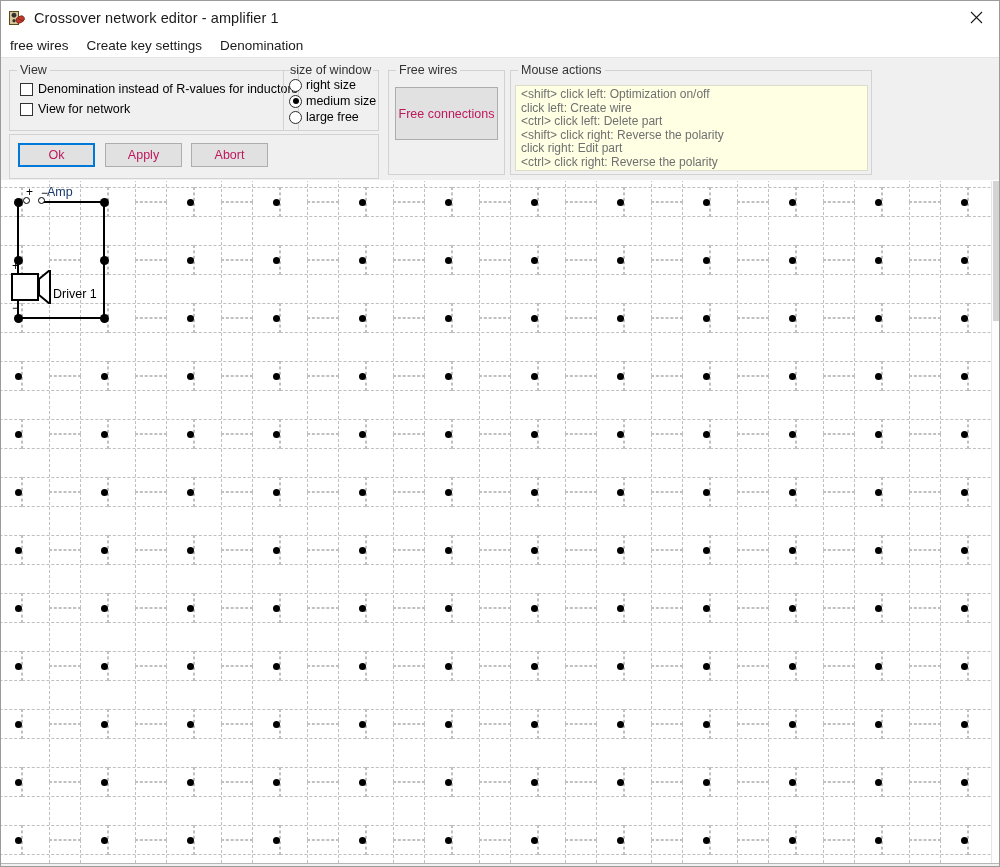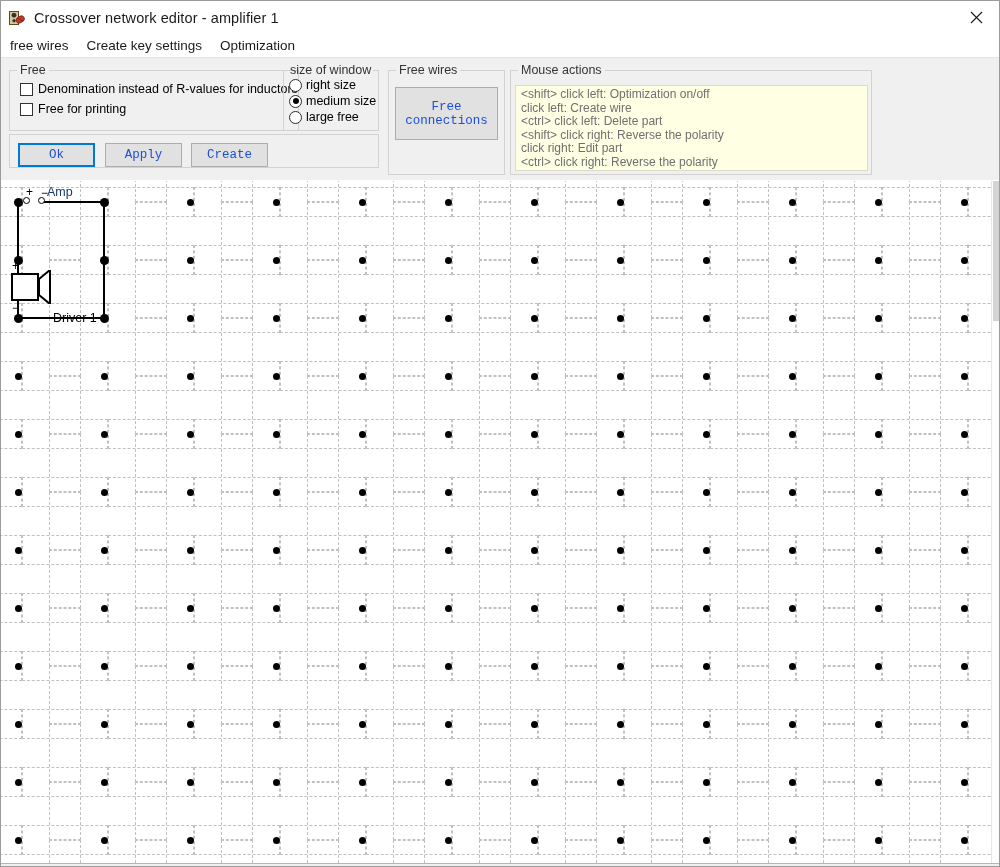--- a/index.html
+++ b/index.html
@@ -125,34 +125,34 @@
     content: "";
     position: absolute; left: 2.5px; top: 2.5px;
     width: 6px; height: 6px; border-radius: 50%;
     background: #000000;
   }
   .radlabel { font-size: 12.5px; color: #000000; white-space: nowrap; }
 
   
   #grp-buttons {
     position: absolute; left: 8px; top: 76px;
-    width: 370px; height: 34px;
+    width: 370px; height: 45px;
     border: 1px solid #d2d2d2;
     background: transparent;
   }
   .btn {
     position: absolute;
     background: #e1e1e1;
     border: 1px solid #adadad;
     font-size: 12.5px;
-    color: #1d4ed8;
+    color: #be185d;
     display: flex; align-items: center; justify-content: center;
     cursor: default;
     padding: 0;
-    font-family: Liberation Mono, monospace;
+    font-family: Liberation Sans, sans-serif;
   }
   #btn-ok { left: 8px; top: 8px; width: 77px; height: 24px; border: 2px solid #0078d7; background: #e1e1e1; }
   #btn-apply { left: 95px; top: 8px; width: 77px; height: 24px; }
   #btn-abort { left: 181px; top: 8px; width: 77px; height: 24px; }
 
   
   #grp-freewires { left: 387px; top: 5px; width: 117px; height: 112px; }
   #btn-freeconn {
     position: absolute; left: 6px; top: 10px;
     width: 103px; height: 53px;
@@ -260,34 +260,34 @@
     <div id="close-button">
       <svg width="13" height="13" viewBox="0 0 13 13">
         <path d="M1 1 L12 12 M12 1 L1 12" stroke="#1a1a1a" stroke-width="1.1" fill="none"></path>
       </svg>
     </div>
   </div>
 
   <div id="menubar">
     <div class="menu-item">free wires</div>
     <div class="menu-item">Create key settings</div>
-    <div class="menu-item">Optimization</div>
+    <div class="menu-item">Denomination</div>
   </div>
 
   <div id="settings">
 
     <fieldset class="grp" id="grp-view">
-      <legend>Free</legend>
+      <legend>View</legend>
       <div class="chkrow" id="chk-denom-row">
         <span class="chkbox"></span>
         <span class="chklabel">Denomination instead of R-values for inductors</span>
       </div>
       <div class="chkrow">
         <span class="chkbox"></span>
-        <span class="chklabel">Free for printing</span>
+        <span class="chklabel">View for network</span>
       </div>
     </fieldset>
 
     <fieldset class="grp" id="grp-size">
       <legend>size of window</legend>
       <div class="radrow" id="rad-small-row">
         <span class="radbox"></span>
         <span class="radlabel">right size</span>
       </div>
       <div class="radrow">
@@ -296,21 +296,21 @@
       </div>
       <div class="radrow">
         <span class="radbox"></span>
         <span class="radlabel">large free</span>
       </div>
     </fieldset>
 
     <div id="grp-buttons">
       <button class="btn" id="btn-ok">Ok</button>
       <button class="btn" id="btn-apply">Apply</button>
-      <button class="btn" id="btn-abort">Create</button>
+      <button class="btn" id="btn-abort">Abort</button>
     </div>
 
     <fieldset class="grp" id="grp-freewires">
       <legend>Free wires</legend>
       <button class="btn" id="btn-freeconn">Free connections</button>
     </fieldset>
 
     <fieldset class="grp" id="grp-mouse">
       <legend>Mouse actions</legend>
       <div id="mouse-box">
@@ -787,21 +787,21 @@
         <div class="term-o" style="left: 37px; top: 16px;"></div>
         <div class="pm" style="left: 25px; top: 5px;">+</div>
         <div class="pm" style="left: 40px; top: 6px;">−</div>
         <div class="sym-label" style="left: 46px; top: 4px; color: rgb(26, 58, 107);">Amp</div>
         <div class="" style="position: absolute; left: 10px; top: 92px; width: 28px; height: 28px; border: 2px solid rgb(0, 0, 0); background: rgb(255, 255, 255);"></div>
         <div style="position: absolute; left: 38px; top: 89px; width: 14px; height: 34px;"><svg width="14" height="34" viewBox="0 0 14 34">
             <path d="M0 9 L11 0 L11 34 L0 25 Z" fill="#ffffff" stroke="#000000" stroke-width="2"></path>
           </svg></div>
         <div class="pm" style="left: 11px; top: 79px;">+</div>
         <div class="pm" style="left: 11px; top: 121px;">−</div>
-        <div class="sym-label" style="left: 52px; top: 106px; color: rgb(0, 0, 0); margin-top: 24px;">Driver 1</div>
+        <div class="sym-label" style="left: 52px; top: 106px; color: rgb(0, 0, 0);">Driver 1</div>
       </div>
   </div>
 
   <div id="vscroll">
     <div id="vscroll-thumb"></div>
   </div>
 
   <div id="bottom-edge"></div>
 
 </div>

